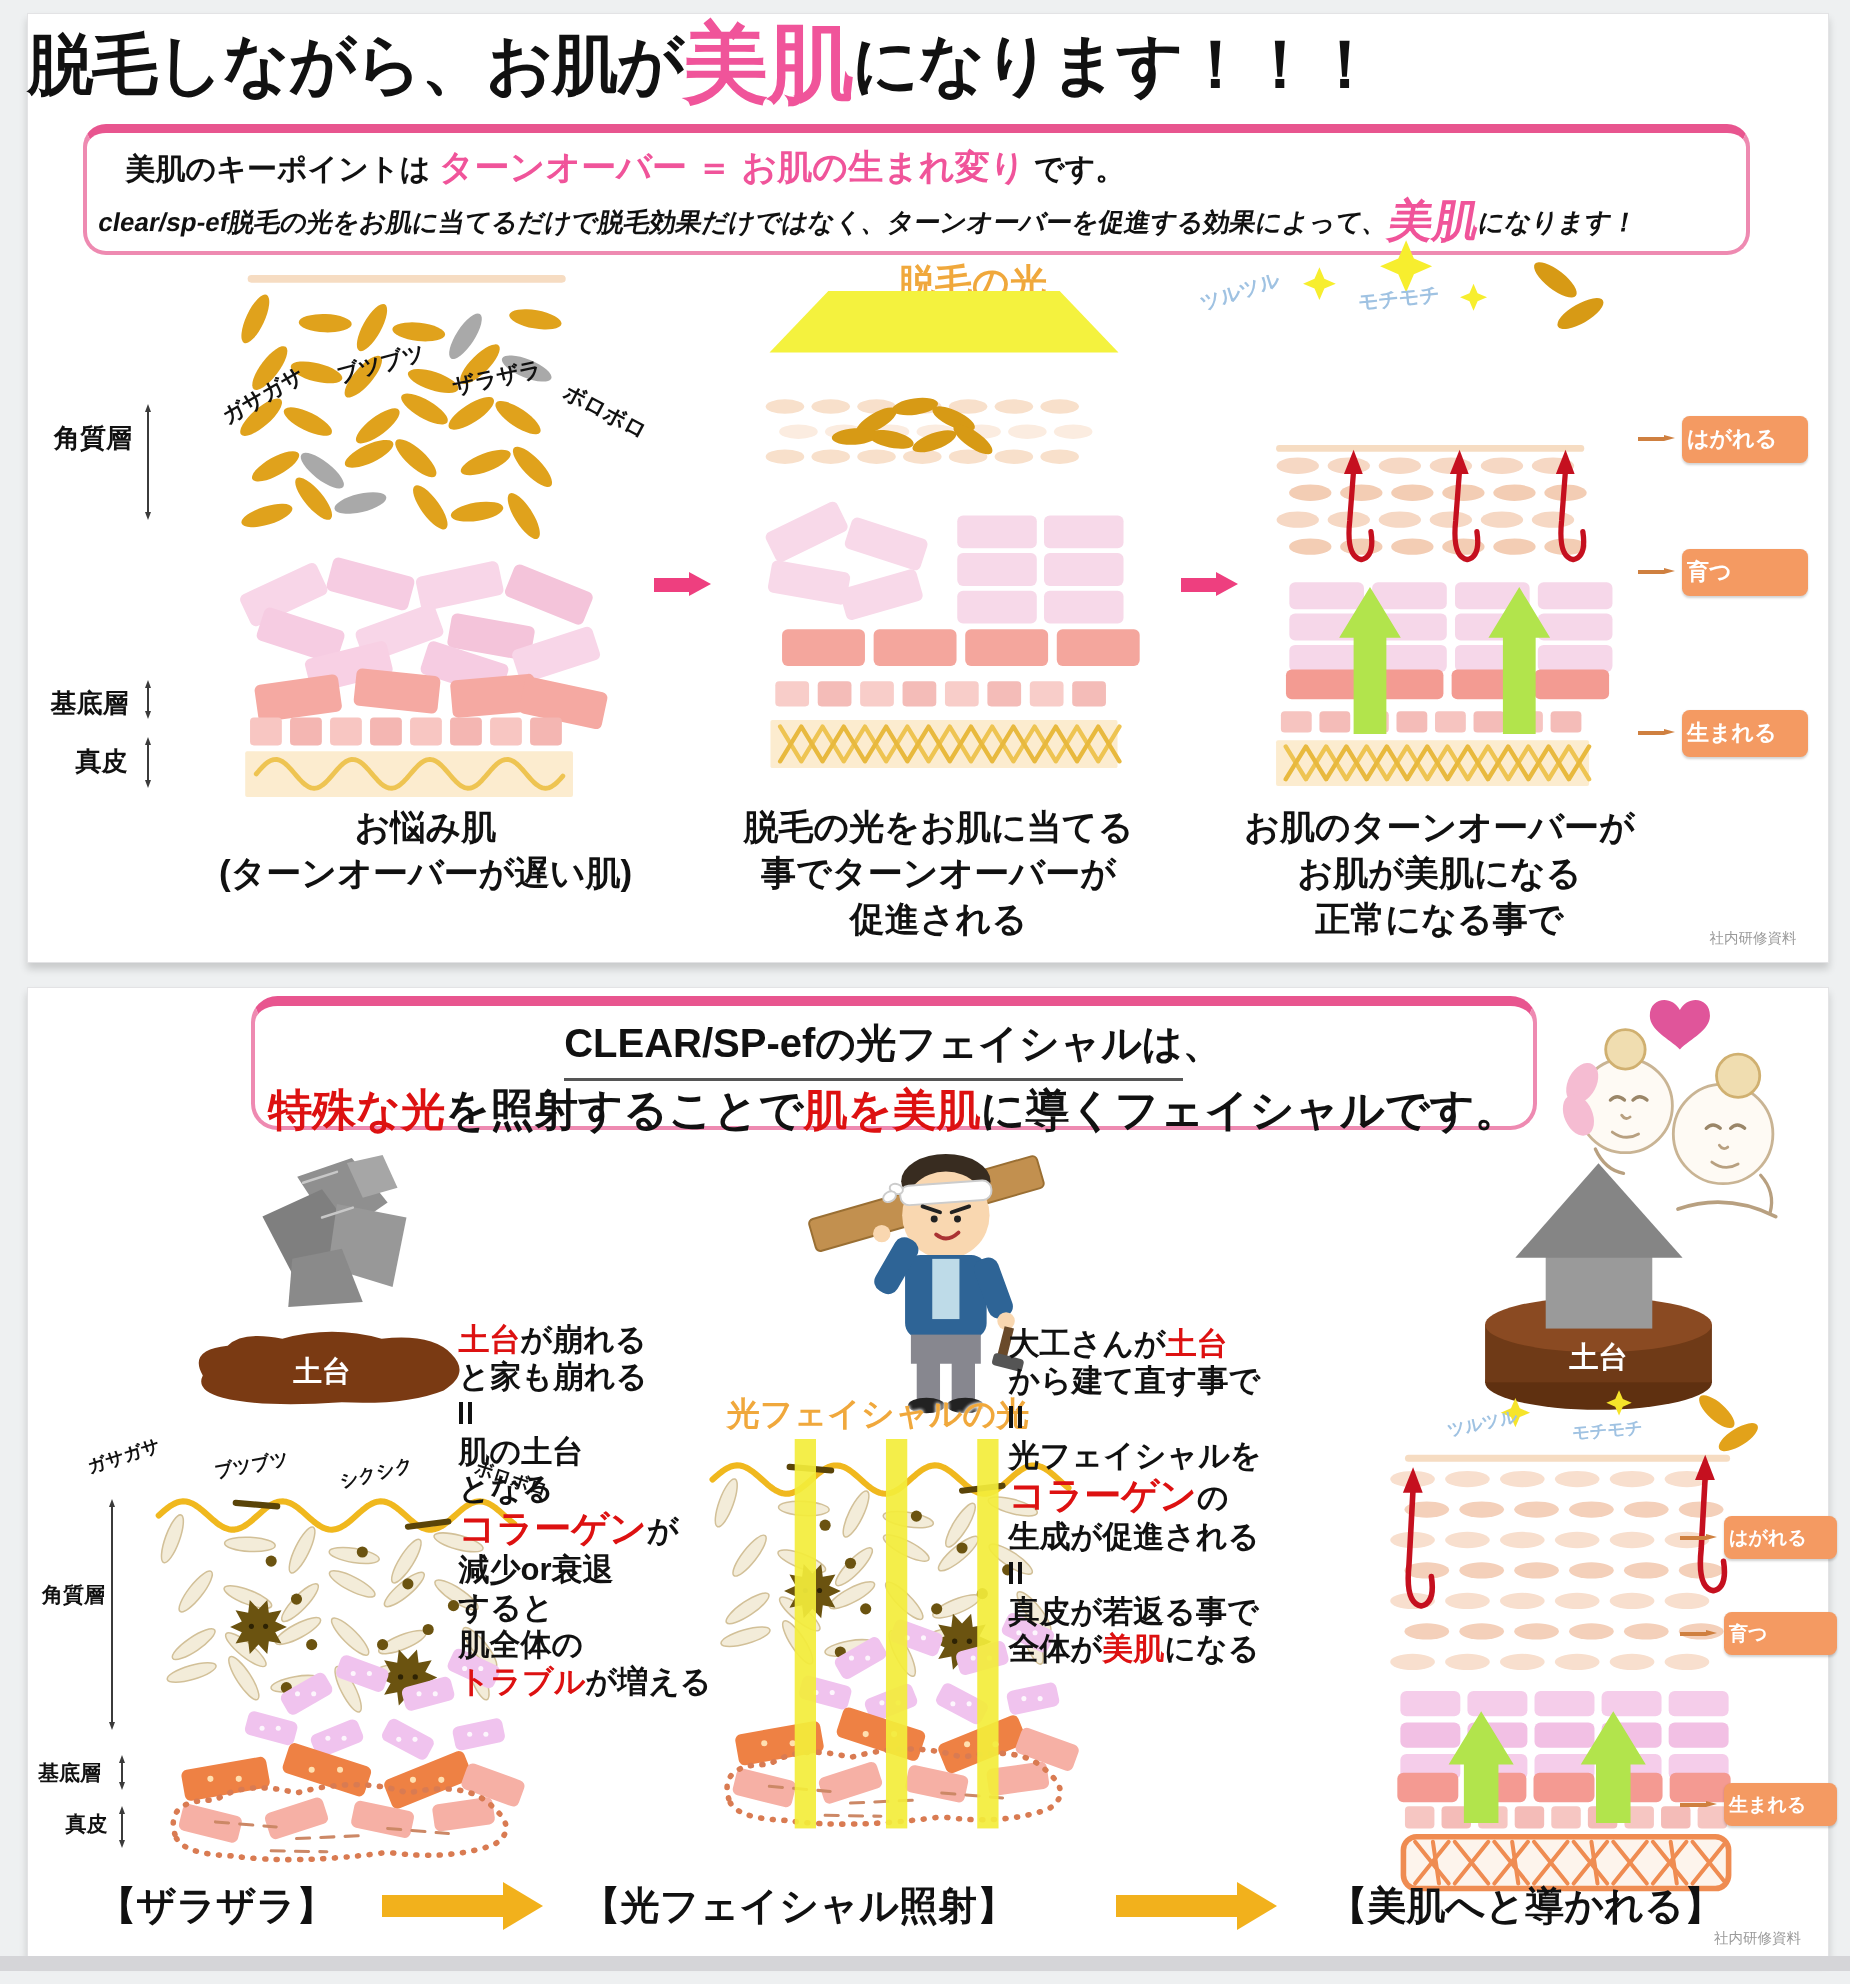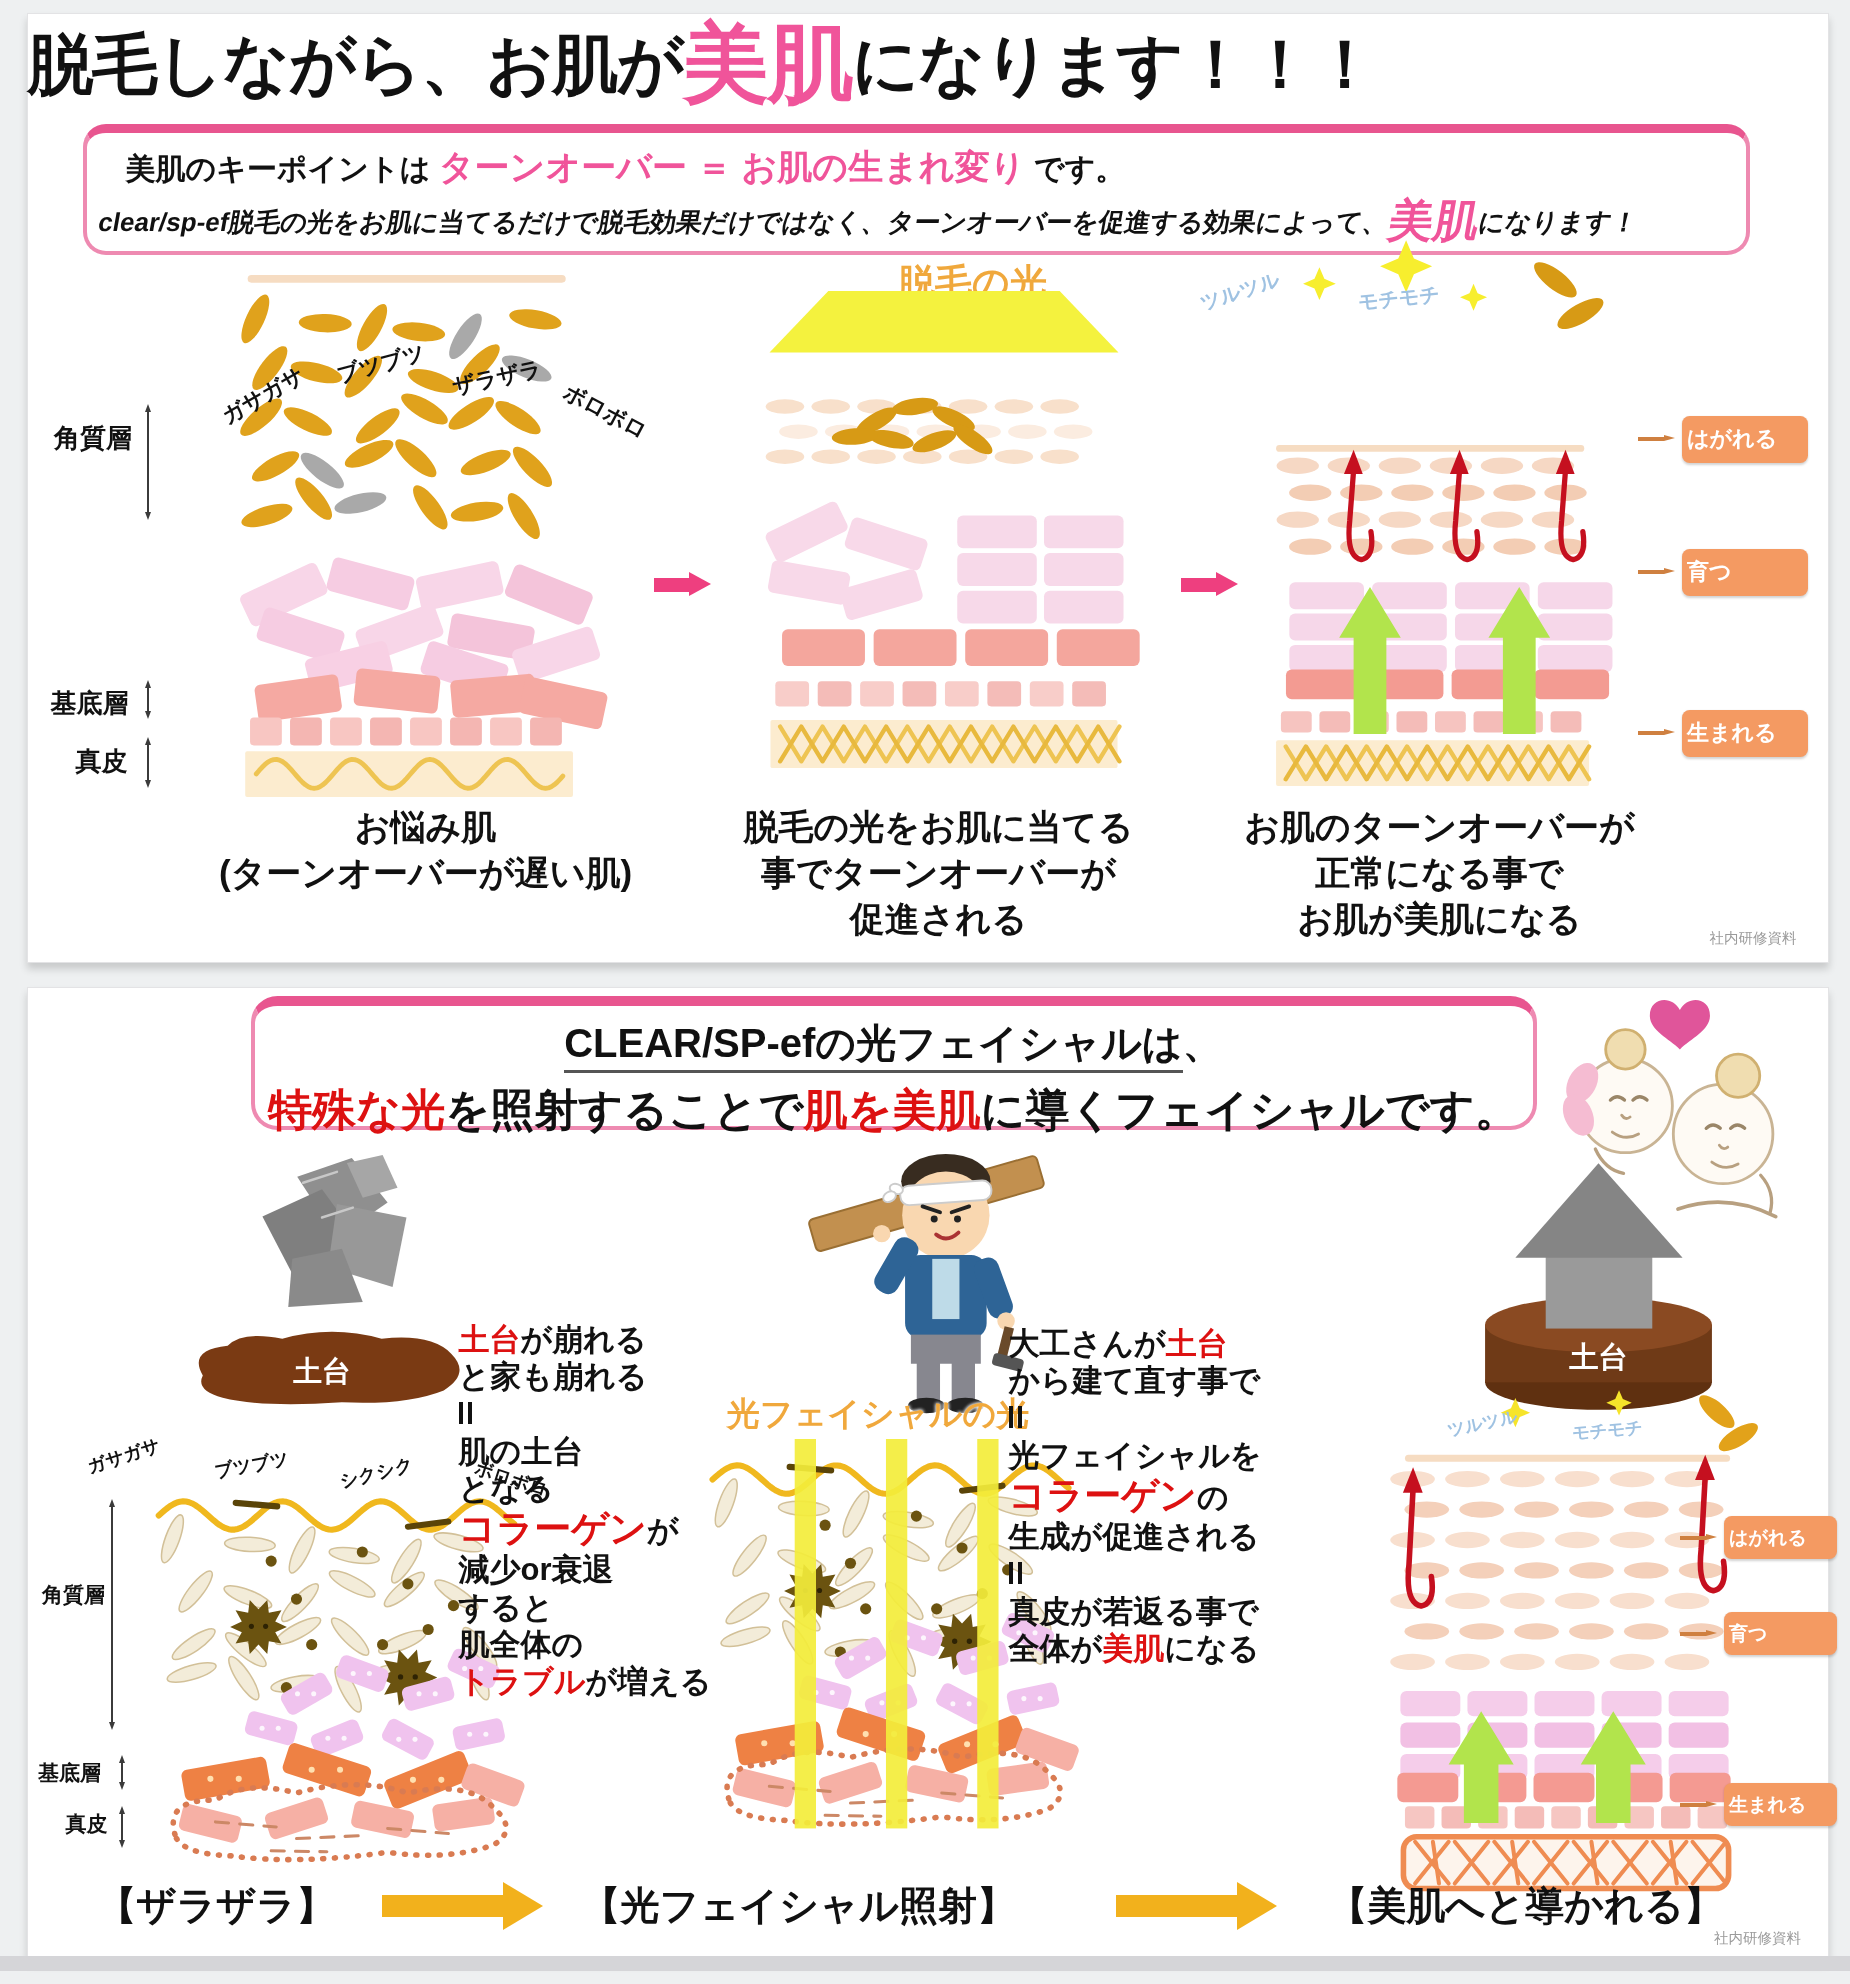--- a/index.html
+++ b/index.html
@@ -54,21 +54,21 @@
   #panel1 .badge{width:116px;font-size:22px;}
   #panel2 .badge{width:103px;font-size:19px;}
 
   .caption{position:absolute;text-align:center;font-size:35px;font-weight:700;line-height:1.32;}
   .credit{position:absolute;font-size:14.5px;color:#9b9b9b;white-space:nowrap;}
 
   
   .t2box{position:absolute;left:223px;top:7.7px;width:1278px;height:120px;border:4.8px solid #ee8ab1;
          border-top:10.6px solid #e8558f;border-radius:26.5px;background:#fff;text-align:center;}
   .t2l1{margin-top:10.6px;font-size:40px;font-weight:800;white-space:nowrap;}
-  .t2l1 .ul{border-bottom:3.4px solid #555;padding-bottom:5px;text-align:center;}
+  .t2l1 .ul{border-bottom:3.4px solid #555;padding-bottom:13px;text-align:center;}
   .t2l2{margin-top:9.6px;font-size:44px;font-weight:700;white-space:nowrap;}
   .red{color:#dd1111;}
   .tcol{position:absolute;text-align:left;font-weight:800;font-size:31px;line-height:1.2;z-index:6;}
   .tcol .big{font-size:37px;}
   .tline{white-space:nowrap;}
   .eqmark{display:inline-block;width:5.8px;height:22px;border-left:4.8px solid #111;border-right:4.8px solid #111;margin-top:2.9px;}
   .cap2{position:absolute;font-size:39px;font-weight:800;white-space:nowrap;z-index:6;}
 </style>
 </head>
 <body>
@@ -324,22 +324,22 @@
     <div>お悩み肌</div>
     <div>(ターンオーバーが遅い肌)</div>
   </div>
   <div class="caption" style="left:646px;top:790px;width:530px;">
     <div>脱毛の光をお肌に当てる</div>
     <div>事でターンオーバーが</div>
     <div>促進される</div>
   </div>
   <div class="caption" style="left:1147px;top:790px;width:530px;">
     <div>お肌のターンオーバーが</div>
+    <div>お肌が美肌になる</div>
     <div>正常になる事で</div>
-    <div>お肌が美肌になる</div>
   </div>
   <div class="credit" style="right:31px;top:915px;">社内研修資料</div>
 </div>
 
 <div class="panel" id="panel2">
   <div class="t2box">
     <div class="t2l1">
       <span class="ul">CLEAR/SP-efの光フェイシャルは</span><span>、</span>
     </div>
     <div class="t2l2" id="p2-title-l2"><span class="red">特殊な光</span><span>を照射することで</span><span class="red">肌を美肌</span><span>に導くフェイシャルです。</span></div>

